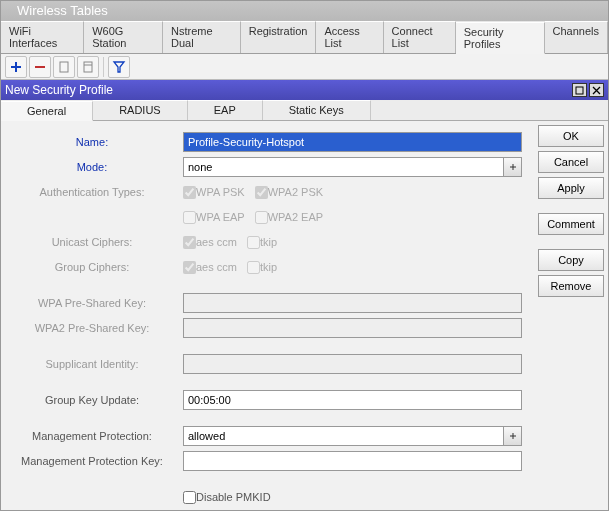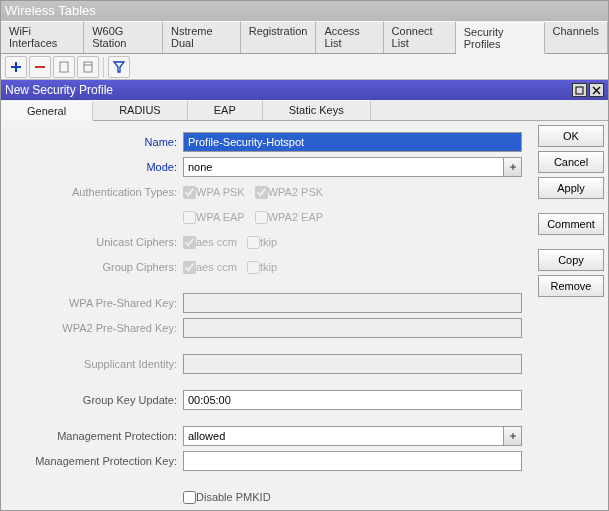--- a/index.html
+++ b/index.html
@@ -1,20 +1,20 @@
 <!DOCTYPE html>
 <html><head>
 <meta charset="utf-8">
 <style>
   * { box-sizing: border-box; }
   html,body { margin:0; padding:0; font-family: "Segoe UI", Tahoma, Arial, sans-serif; font-size:11px; color:#222; background:#fff; }
   .app { width:609px; height:511px; background:#fff; border:1px solid #999; overflow:hidden; }
 
   
-  .titlebar-outer { height:20px; background:linear-gradient(#c5c5c5,#b8b8b8); color:#fff; padding:2px 4px; font-size:13px; font-weight:400; }
+  .titlebar-outer { height:20px; background:linear-gradient(#c5c5c5,#b8b8b8); color:#fff; padding:2px 16px; font-size:13px; font-weight:400; }
 
   
   .tabs-outer { display:flex; background:#e6e6e6; border-bottom:1px solid #9e9e9e; }
   .tab-outer { padding:3px 8px; border-right:1px solid #b5b5b5; border-top:1px solid #fff; background:#e8e8e8; color:#333; cursor:default; }
   .tab-outer.sel { background:#f3f3f3; border-bottom:1px solid #f3f3f3; position:relative; top:1px; }
 
   
   .toolbar { height:26px; display:flex; align-items:center; gap:2px; padding:2px 4px; background:#f2f2f2; border-bottom:1px solid #bbb; }
   .tbtn { width:22px; height:22px; border:1px solid #c2c2c2; background:#f6f6f6; display:flex; align-items:center; justify-content:center; border-radius:2px; }
   .tbtn svg { width:14px; height:14px; }
@@ -31,21 +31,21 @@
   .tab-inner { padding:3px 26px; border-right:1px solid #c8c8c8; border-top:1px solid #fff; background:#ececec; cursor:default; }
   .tab-inner.sel { background:#f6f6f6; border-bottom:1px solid #f6f6f6; position:relative; top:1px; }
 
   
   .body-row { display:flex; height:calc(100% - 20px - 22px); }
   .form-area { flex:1; padding:8px 8px 8px 0; overflow:auto; }
   .side-btns { width:74px; padding:4px; display:flex; flex-direction:column; gap:4px; }
   .side-btns button { height:22px; border:1px solid #999; background:linear-gradient(#fefefe,#e6e6e6); font-size:11px; }
 
   .frm-row { display:flex; align-items:center; min-height:24px; margin:1px 0; }
-  .frm-row .lbl { width:182px; text-align:right; padding-right:6px; font-size:11px; color:#555; }
+  .frm-row .lbl { width:182px; text-align:center; font-size:11px; color:#555; }
   .frm-row .lbl.blue { color:#1030b0; }
   .frm-row .lbl.dim { color:#999; }
   .frm-row .ctrl { flex:1; display:flex; align-items:flex-start; gap:10px; padding-right:4px; }
   .textin { flex:1; height:20px; border:1px solid #999; background:#fff; padding:0 4px; font-size:11px; }
   .textin[disabled] { background:#eee; color:#888; }
   .sel-wrap { flex:1; display:flex; }
   .sel-wrap .textin { flex:1; }
   .drop { width:18px; height:20px; border:1px solid #999; border-left:none; background:linear-gradient(#f8f8f8,#dcdcdc); display:flex; align-items:center; justify-content:center; }
   .drop svg { width:8px; height:8px; }
   .cb { display:flex; align-items:center; color:#555; }

